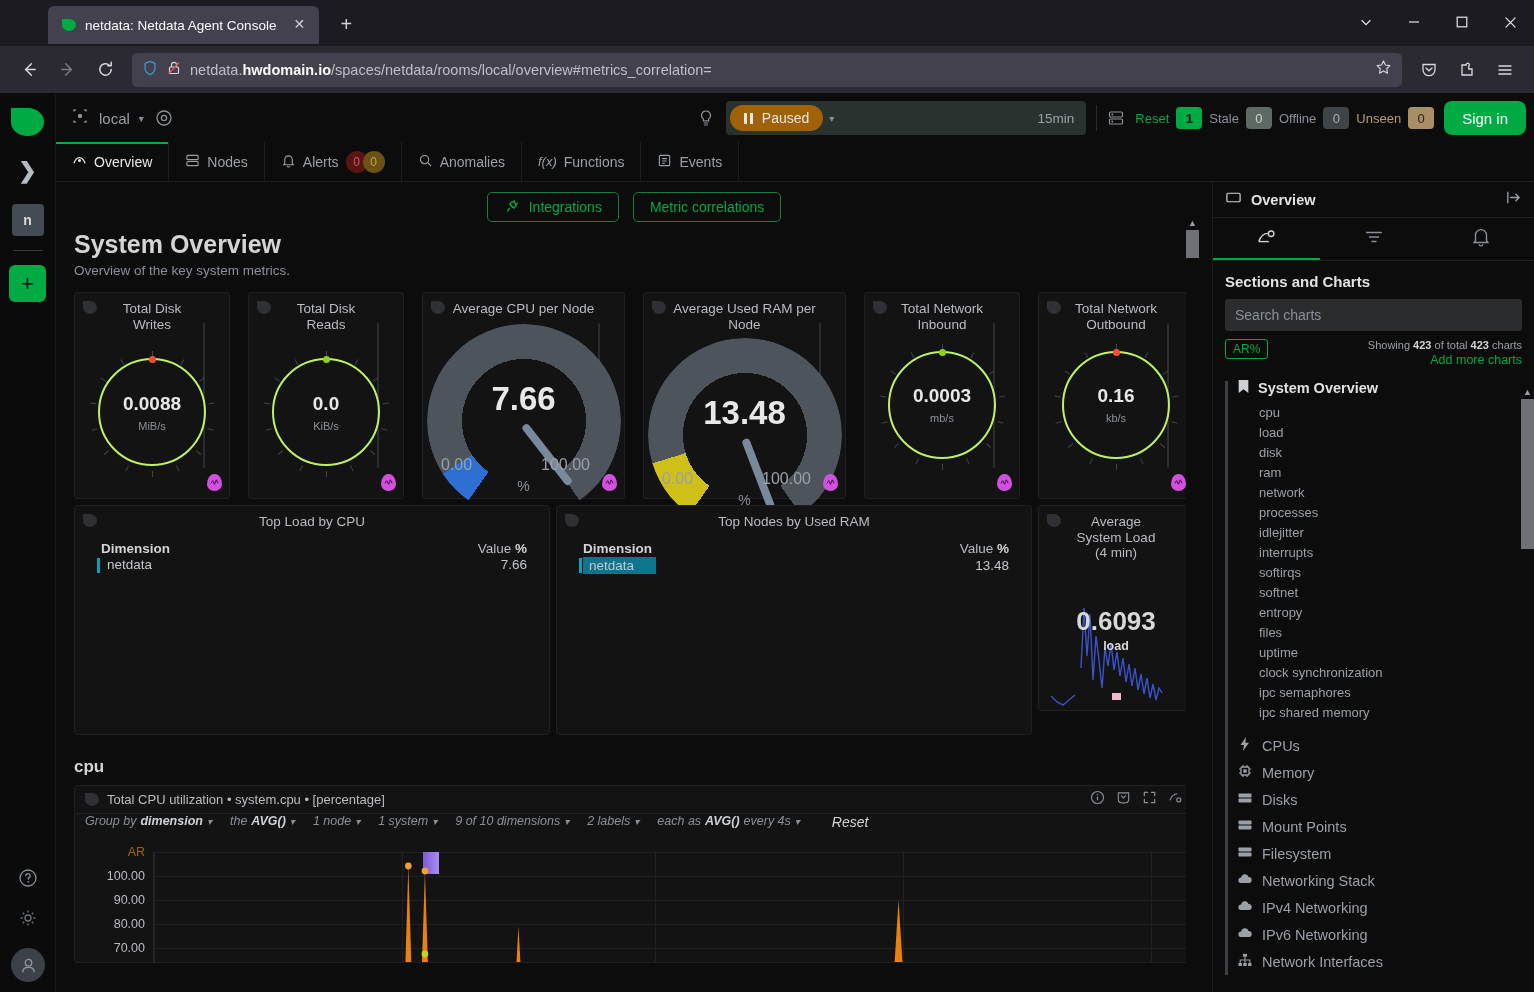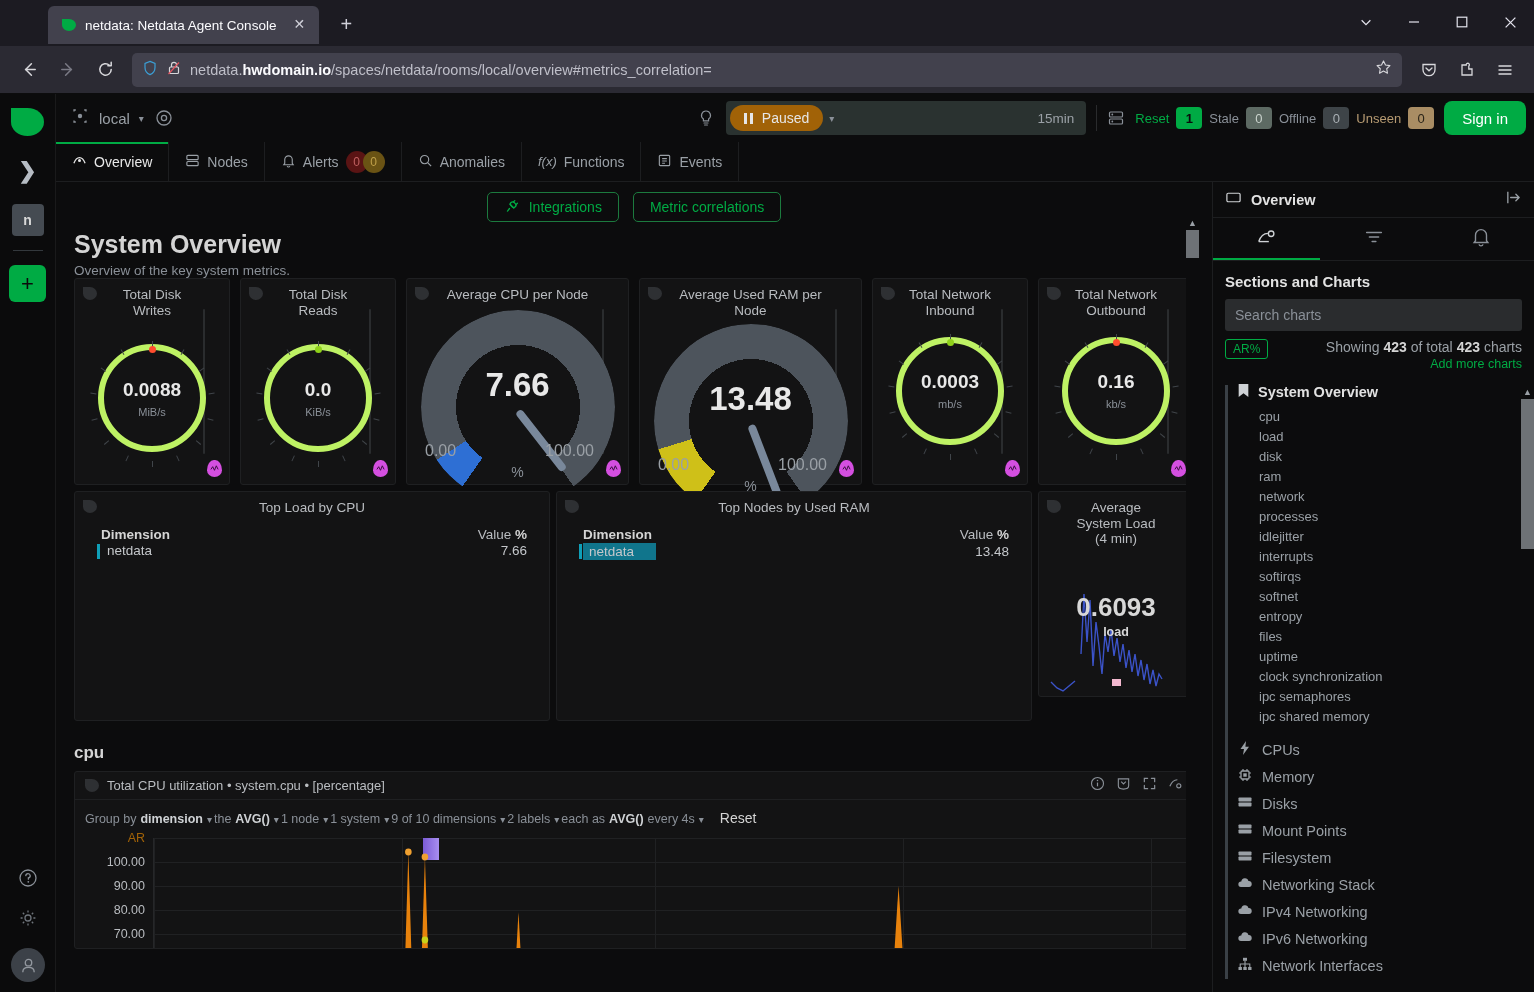--- a/index.html
+++ b/index.html
@@ -187,21 +187,21 @@
     border-radius: 5px; height: 30px; padding: 0 16px; font-size: 14px;
     display: flex; align-items: center; gap: 9px;
     font-family: "Liberation Sans", sans-serif; cursor: pointer;
   }
   .dash-scroll { padding: 0 18px 0 18px; }
   .sec-title {
     color: #d4d4d4; font-size: 25px; font-weight: 700; margin-top: 4px;
   }
   .sec-sub { color: #8a9098; font-size: 13.5px; margin-top: 4px; }
 
-  .gauge-row { display: flex; gap: 10px; }
+  .gauge-row { display: flex; gap: 18px; margin-top: 14px; }
   .card {
     background: #131314; border: 1px solid #1f2022; border-radius: 3px;
     position: relative; padding: 8px 4px 6px 4px;
   }
   .card-title {
     color: #b9bcc0; font-size: 13.5px; text-align: center; line-height: 1.15;
     padding: 0 24px; min-height: 17px;
   }
   .card-flag {
     position: absolute; left: 8px; top: 8px; width: 14px; height: 13px;
@@ -219,21 +219,21 @@
   .card-sidebar-line {
     position: absolute; right: 24px; top: 30px; bottom: 30px;
     width: 2px; background: #2a2c2e; border-radius: 1px;
   }
 
   
   .dial-wrap { position: relative; height: 160px; display: flex;
     align-items: center; justify-content: center; }
   .dial {
     width: 108px; height: 108px; border-radius: 50%;
-    border: 6px solid #bef264; position: relative;
+    border: 2px solid #bef264; position: relative;
     display: flex; flex-direction: column; align-items: center;
     justify-content: center;
   }
   .dial-val { color: #e8e8e8; font-size: 19px; font-weight: 700; }
   .dial-unit { color: #8a9098; font-size: 11px; margin-top: 5px; }
   .dial-dot {
     position: absolute; width: 7px; height: 7px; border-radius: 50%;
     top: -4px; left: 50%; margin-left: -3.5px;
   }
   .tickring { position: absolute; inset: -9px; }
@@ -318,23 +318,24 @@
   .chart-head {
     display: flex; align-items: center; gap: 8px; height: 28px;
     padding: 0 10px; border-bottom: 1px solid #1f2022;
   }
   .chart-head-title { color: #b9bcc0; font-size: 13px; }
   .chart-head-icons {
     margin-left: auto; display: flex; align-items: center; gap: 11px;
     color: #8a9098;
   }
   .chart-ctrl {
-    display: flex; align-items: flex-end; gap: 2px; height: 26px;
+    display: flex; align-items: flex-start; gap: 18px; height: 26px;
     padding: 0 10px; font-size: 12.5px; color: #8a9098; flex-wrap: nowrap;
     overflow: hidden;
+    font-style: italic;
   }
   .chart-ctrl b { color: #cfd2d5; font-weight: 700; }
   .ctrl-item { display: flex; align-items: center; gap: 4px; white-space: nowrap; }
   .ctrl-reset { color: #d4d4d4; font-size: 14px; margin-left: 14px; }
   .plot { position: relative; height: 122px; }
   .plot-ylabels {
     position: absolute; left: 0; top: 0; width: 70px; text-align: right;
     color: #b9bcc0; font-size: 12.5px;
   }
   .plot-ylabels div { height: 24px; line-height: 24px; }
@@ -385,21 +386,21 @@
   .rp-search::placeholder { color: #8a9098; }
   .rp-meta {
     margin-top: 8px; display: flex; align-items: flex-start;
     justify-content: space-between;
     gap: 22px;
   }
   .ar-badge {
     border: 1px solid #00ab44; color: #00ab44; border-radius: 3px;
     font-size: 12px; padding: 2px 7px; align-self: flex-start;
   }
-  .rp-showing { text-align: center; color: #9aa0a6; font-size: 14px; }
+  .rp-showing { text-align: center; color: #9aa0a6; font-size: 11px; }
   .rp-showing b { color: #d4d4d4; }
   .rp-add { color: #00ab44; font-size: 12.5px; display: block; margin-top: 2px; }
   .rp-list { margin-top: 12px; overflow: hidden; padding-left: 12px;
     position: relative; }
   .rp-group {
     display: flex; align-items: center; gap: 8px;
     color: #e2e2e2; font-size: 14.5px; font-weight: 700; margin-bottom: 5px;
   }
   .rp-sub { color: #9aa0a6; font-size: 13px; padding: 2.5px 0 2.5px 22px; }
   .rp-cat {

